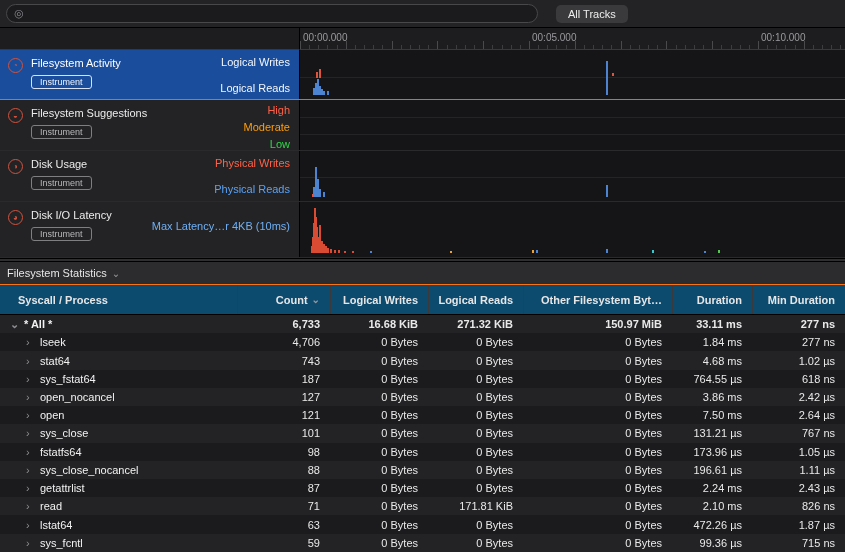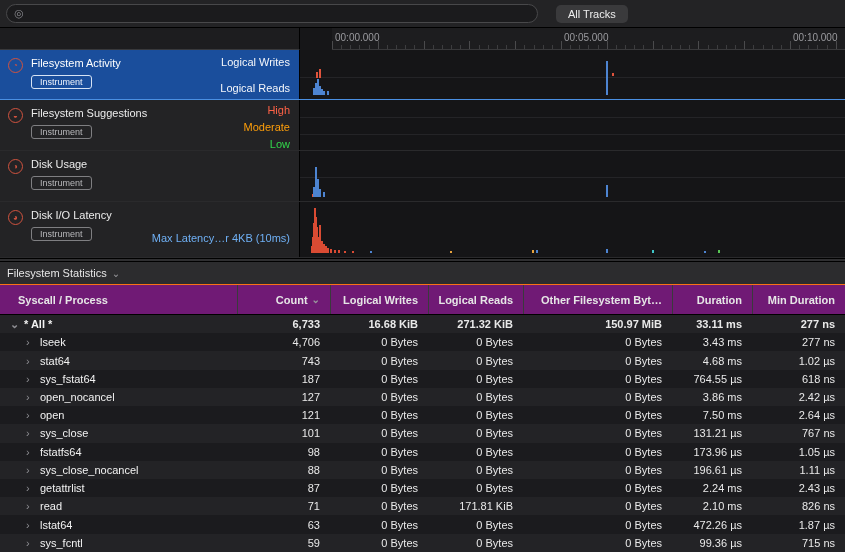--- a/index.html
+++ b/index.html
@@ -17,21 +17,21 @@
     border-radius:10px;display:flex;align-items:center;padding:0 7px;gap:5px;}
   .filter-field .ficon{color:#8e8e93;font-size:11px;line-height:1;}
   .filter-field input{flex:1;background:transparent;border:none;outline:none;
     color:#cfcfcf;font-family:"Liberation Sans",sans-serif;font-size:11px;}
   .filter-field input::placeholder{color:#767678;}
   .all-tracks{margin-left:18px;background:#3a3a3c;border:none;border-radius:5px;
     color:#ededed;font-family:"Liberation Sans",sans-serif;font-size:11px;
     padding:3px 12px;cursor:default;}
 
   
-  .ruler-row{height:22px;display:flex;gap:32px;}
+  .ruler-row{height:22px;display:flex;}
   .ruler-spacer{width:300px;background:#1d1d1f;border-right:1px solid #000;
     border-bottom:1px solid #39393b;}
   .ruler{flex:1;position:relative;background:#1d1d1f;border-bottom:1px solid #39393b;}
   .ruler::before{content:"";position:absolute;left:0;right:0;bottom:0;height:4px;
     background:repeating-linear-gradient(to right,#3d3d3f 0,#3d3d3f 1px,transparent 1px,transparent 9.16px);}
   .ruler::after{content:"";position:absolute;left:0;right:0;bottom:0;height:8px;
     background:repeating-linear-gradient(to right,#4a4a4c 0,#4a4a4c 1px,transparent 1px,transparent 45.8px);}
   .ruler-label{position:absolute;top:4px;color:#9a9a9e;font-size:10px;}
 
   
@@ -55,21 +55,21 @@
 
   
   .split-divider{height:4px;background:#2f2f31;border-top:1px solid #000;border-bottom:1px solid #000;}
 
   
   .stats-bar{height:23px;background:#2c2c2e;border-bottom:1px solid #f97316;
     display:flex;align-items:center;padding:0 7px;gap:5px;}
   .stats-bar .chev-updown{color:#9a9a9e;font-size:10px;}
   .stats-header{height:30px;display:grid;
     grid-template-columns:237px 93px 98px 95px 149px 80px 93px;
-    align-items:center;background:#701a75;border-bottom:1px solid #000;font-weight:bold;}
+    align-items:center;background:#0c4a6e;border-bottom:1px solid #000;font-weight:bold;}
   .hcell{height:100%;display:flex;align-items:center;justify-content:flex-end;
     padding-right:10px;border-left:1px solid #3a3a3c;white-space:nowrap;overflow:hidden;}
   .hcell.first{justify-content:flex-start;padding-left:18px;border-left:none;}
   .sort-arrow{color:#9a9a9e;margin-left:4px;font-size:10px;}
   .stats-body{}
   .trow{height:18.23px;display:grid;
     grid-template-columns:237px 93px 98px 95px 149px 80px 93px;
     align-items:center;background:#1b1b1e;}
   .trow.alt{background:#232326;}
   .trow.bold .cell, .trow.bold .rname{font-weight:bold;}
@@ -137,39 +137,43 @@
       <div class="track-chart">
         <div class="lane-line" style="top: 17px;"></div>
         <div class="lane-line" style="top: 34px;"></div>
       </div>
     </div>
     <div class="track-row" style="height: 51px;">
       <div class="track-left">
         <div class="track-icon" style="border-color: rgb(208, 83, 63); color: rgb(208, 83, 63);">◑</div>
         <div class="track-title">Disk Usage</div>
         <div class="track-badge">Instrument</div>
+        <div class="track-labels" style="top: 6px;">
+          <div class="track-label" style="color: rgb(255, 98, 71); margin-bottom: 13px;">Physical Writes</div>
+          <div class="track-label" style="color: rgb(90, 162, 246); margin-bottom: 13px;">Physical Reads</div>
+        </div>
       </div>
       <div class="track-chart">
         <div class="lane-line" style="top: 26px;"></div>
         <div class="spike" style="left: 12px; width: 2px; height: 3px; top: 43px; background: rgb(224, 83, 60);"></div>
         <div class="spike" style="left: 13px; width: 2px; height: 10px; top: 36px; background: rgb(77, 132, 209);"></div>
         <div class="spike" style="left: 15px; width: 2px; height: 30px; top: 16px; background: rgb(77, 132, 209);"></div>
         <div class="spike" style="left: 17px; width: 2px; height: 18px; top: 28px; background: rgb(77, 132, 209);"></div>
         <div class="spike" style="left: 19px; width: 2px; height: 8px; top: 38px; background: rgb(77, 132, 209);"></div>
         <div class="spike" style="left: 23px; width: 2px; height: 5px; top: 41px; background: rgb(77, 132, 209);"></div>
         <div class="spike" style="left: 306px; width: 2px; height: 12px; top: 34px; background: rgb(77, 132, 209);"></div>
       </div>
     </div>
     <div class="track-row" style="height: 56px;">
       <div class="track-left">
         <div class="track-icon" style="border-color: rgb(208, 83, 63); color: rgb(208, 83, 63);">◕</div>
         <div class="track-title">Disk I/O Latency</div>
         <div class="track-badge">Instrument</div>
         <div class="track-labels" style="top: 18px;">
-          <div class="track-label" style="color: rgb(111, 176, 245); margin-bottom: 13px; margin-top: 12px;">Max Latency…r 4KB (10ms)</div>
+          <div class="track-label" style="color: rgb(111, 176, 245); margin-bottom: 13px;">Max Latency…r 4KB (10ms)</div>
         </div>
       </div>
       <div class="track-chart">
         <div class="spike" style="left: 11px; width: 2px; height: 7px; top: 44px; background: rgb(218, 75, 51);"></div>
         <div class="spike" style="left: 12px; width: 2px; height: 16px; top: 35px; background: rgb(218, 75, 51);"></div>
         <div class="spike" style="left: 13px; width: 2px; height: 30px; top: 21px; background: rgb(218, 75, 51);"></div>
         <div class="spike" style="left: 14px; width: 2px; height: 45px; top: 6px; background: rgb(218, 75, 51);"></div>
         <div class="spike" style="left: 15px; width: 2px; height: 36px; top: 15px; background: rgb(218, 75, 51);"></div>
         <div class="spike" style="left: 16px; width: 2px; height: 26px; top: 25px; background: rgb(218, 75, 51);"></div>
         <div class="spike" style="left: 17px; width: 2px; height: 16px; top: 35px; background: rgb(218, 75, 51);"></div>
@@ -241,21 +245,21 @@
     </div>
     <div class="trow">
       <div class="cell first" style="padding-left: 26px;">
         <span class="chev">›</span>
         <span class="rname">lseek</span>
       </div>
       <div class="cell">4,706</div>
       <div class="cell">0 Bytes</div>
       <div class="cell">0 Bytes</div>
       <div class="cell">0 Bytes</div>
-      <div class="cell">3.43 ms</div>
+      <div class="cell">1.84 ms</div>
       <div class="cell">277 ns</div>
     </div>
     <div class="trow alt">
       <div class="cell first" style="padding-left: 26px;">
         <span class="chev">›</span>
         <span class="rname">stat64</span>
       </div>
       <div class="cell">743</div>
       <div class="cell">0 Bytes</div>
       <div class="cell">0 Bytes</div>

